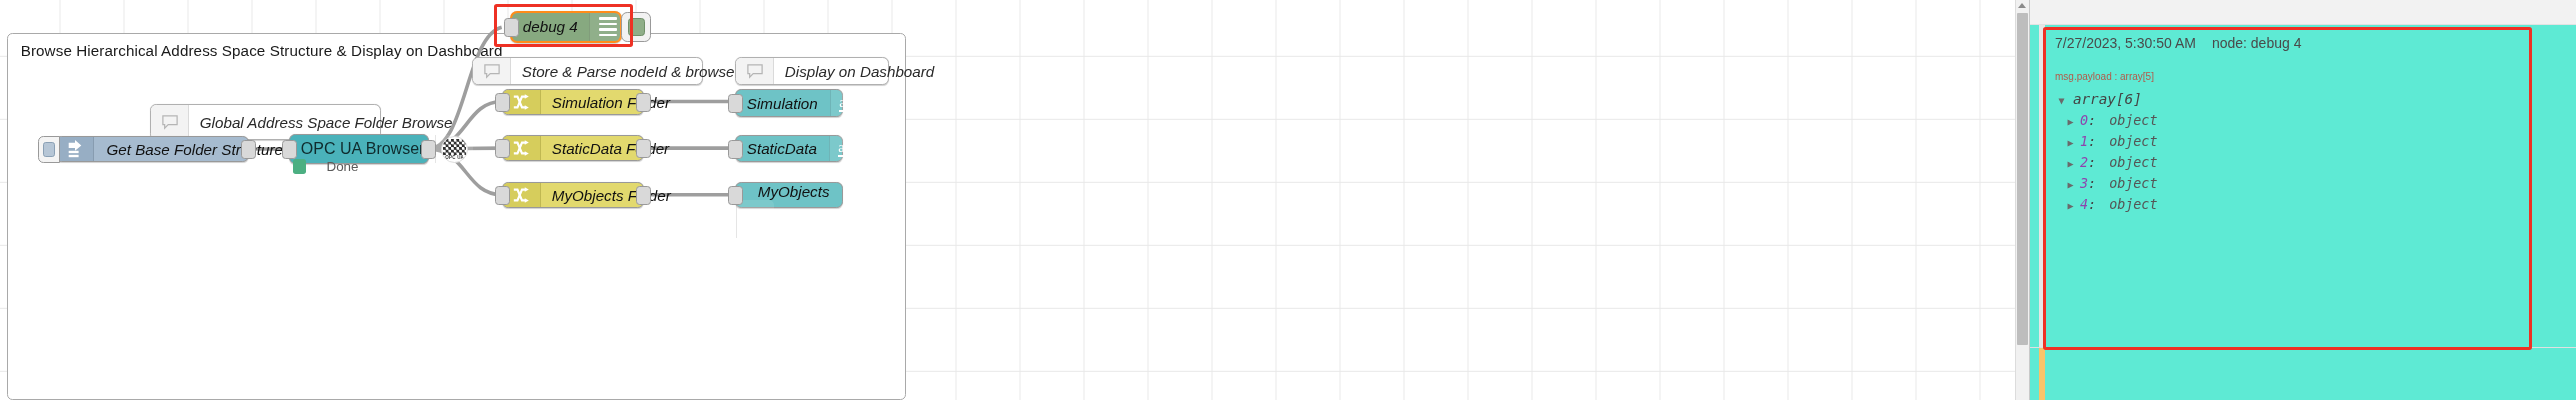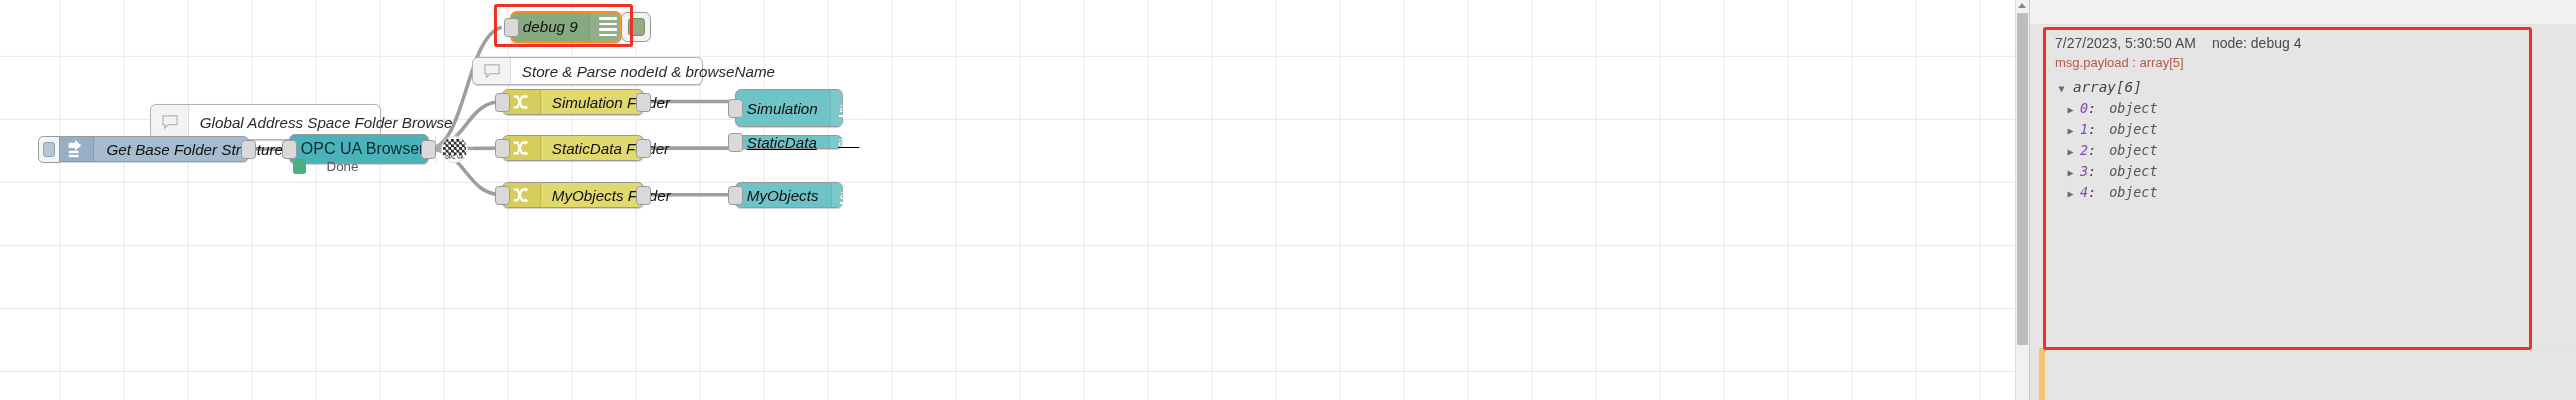--- a/index.html
+++ b/index.html
@@ -160,32 +160,32 @@
     position: absolute; left: 0.9px; top: 12.5px; width: 11.6px; height: 332px;
     background: #bdbdbd; border-radius: 0.9px;
   }
 
   
   #sidebar {
     position: absolute; left: 2029px; top: 0; width: 547px; height: 401px;
     background: #f7f7f7; border-left: 0.9px solid #c9c9c9;
   }
   .dbg-msg {
-    position: relative; background: #e5e5e5;
+    position: relative; background: #5eead4;
     border-bottom: 0.9px solid #e0e0e0;
     padding: 10px 12.5px 10px 25px;
   }
   .dbg-msg::before {
     content: ""; position: absolute; left: 9px; top: 0; bottom: 0; width: 6.3px;
     background: #e6e6e6;
   }
   .dbg-msg.warn::before { background: #f8c36a; }
   .dbg-head { font-size: 14px; color: #4a4a4a; white-space: nowrap; }
   .dbg-head .node-ref { margin-left: 16px; }
-  .dbg-topic { font-size: 13px; color: #b35a4a; margin-top: 4px; }
+  .dbg-topic { font-size: 10px; color: #b35a4a; margin-top: 20px; }
   .dbg-tree { margin-top: 7.2px; font-family: "DejaVu Sans Mono", monospace; }
   .dbg-row { font-size: 13.4px; line-height: 20px; display: flex; align-items: baseline; }
   .dbg-row .tw {
     display: inline-block; width: 12.5px; color: #6a6a6a; font-size: 10px; flex: 0 0 12.5px;
   }
   .dbg-row .key { color: #8e44ad; font-style: italic; }
   .dbg-row .sep { color: #444; font-style: italic; }
   .dbg-row .type { color: #555; font-style: italic; margin-left: 13px; }
   .dbg-row.root { margin-left: 3.6px; }
   .dbg-row.root .type { color: #444; font-style: italic; margin-left: 1.8px; font-size: 14.3px; }
@@ -197,41 +197,44 @@
     pointer-events: none;
   }
 </style>
 </head>
 <body>
 
 <div id="app">
 
   <div id="canvas">
 
+    <div id="group">
+      <div id="group-label">Browse Hierarchical Address Space Structure &amp; Display on Dashboard</div>
+    </div>
 
     <svg id="wires" viewBox="0 0 2265 447" width="2029" height="401">
 
       <path class="wire" d="M 278,166 C 295,166 305,166 322,166"></path>
 
       <path class="wire" d="M 478,166 C 520,166 520,40 560,30"></path>
 
       <path class="wire" d="M 478,166 C 520,166 520,113 560,113"></path>
 
       <path class="wire" d="M 478,166 C 510,166 520,165 560,165"></path>
 
       <path class="wire" d="M 478,166 C 520,166 520,217 560,217"></path>
 
       <path class="wire" d="M 718,113 C 760,113 780,113 820,113"></path>
       <path class="wire" d="M 718,165 C 760,165 780,165 820,165"></path>
       <path class="wire" d="M 718,217 C 760,217 780,217 820,217"></path>
     </svg>
 
     <div class="node debug selected" style="left:510px; top:10.8px; width:112px; height:32px;">
       <span class="port in"></span>
-      <span class="node-label">debug 9</span>
+      <span class="node-label">debug 4</span>
       <span class="node-icon right">
         <span class="dbg-lines">
             <span></span>
             <span></span>
             <span></span>
             <span></span>
           </span>
       </span>
       <span class="debug-toggle">
           <i></i>
@@ -249,20 +252,28 @@
 
     <div class="node comment" style="left:472px; top:57px; width:231px; height:28px;">
       <span class="node-icon left">
         <svg width="18" height="16" viewBox="0 0 20 18">
             <path d="M2 2h16v10H8l-4 4v-4H2z" fill="none" stroke="#b5b5b5" stroke-width="1.4"></path>
           </svg>
       </span>
       <span class="node-label">Store &amp; Parse nodeId &amp; browseName</span>
     </div>
 
+    <div class="node comment" style="left:735px; top:57px; width:154px; height:28px;">
+      <span class="node-icon left">
+        <svg width="18" height="16" viewBox="0 0 20 18">
+            <path d="M2 2h16v10H8l-4 4v-4H2z" fill="none" stroke="#b5b5b5" stroke-width="1.4"></path>
+          </svg>
+      </span>
+      <span class="node-label">Display on Dashboard</span>
+    </div>
 
     <div class="node inject" style="left:55px; top:136px; width:194px; height:26px;">
       <span class="inject-btn">
           <i></i>
         </span>
       <span class="node-icon left">
         <svg width="18" height="20" viewBox="0 0 20 22">
           <path d="M3 4h7v-3l7 6 -7 6v-3H3z" fill="#fff"></path>
           <rect x="3" y="13" width="11" height="2.6" fill="#fff"></rect>
           <rect x="3" y="17.5" width="11" height="2.6" fill="#fff"></rect>
@@ -326,37 +337,37 @@
           <path d="M2 5h4l5 12h4" fill="none" stroke="#fff" stroke-width="2.4"></path>
           <path d="M2 17h4l5 -12h4" fill="none" stroke="#fff" stroke-width="2.4"></path>
           <path d="M14 2.5l4.5 2.5 -4.5 2.5z" fill="#fff"></path>
           <path d="M14 14.5l4.5 2.5 -4.5 2.5z" fill="#fff"></path>
         </svg>
       </span>
       <span class="node-label">MyObjects Folder</span>
       <span class="port out"></span>
     </div>
 
-    <div class="node uitext" style="left:735px; top:89px; width:108px; height:38px;">
+    <div class="node uitext" style="left:735px; top:89px; width:108px; height:28px;">
       <span class="port in"></span>
       <span class="node-label">Simulation</span>
       <span class="node-icon right">
         <span class="abc">abc</span>
       </span>
     </div>
 
-    <div class="node uitext" style="left:735px; top:135px; width:108px; height:14px;text-decoration:underline;">
+    <div class="node uitext" style="left:735px; top:135px; width:108px; height:27px;">
       <span class="port in"></span>
       <span class="node-label">StaticData</span>
       <span class="node-icon right">
         <span class="abc">abc</span>
       </span>
     </div>
 
-    <div class="node uitext" style="left:735px; top:182px; width:108px; height:26px;">
+    <div class="node uitext" style="left:735px; top:182px; width:108px; height:26px;flex-direction:column;">
       <span class="port in"></span>
       <span class="node-label">MyObjects</span>
       <span class="node-icon right">
         <span class="abc">abc</span>
       </span>
     </div>
 
     <div class="annot" style="left:494px; top:3.6px; width:139px; height:43px;"></div>
 
     <div id="canvas-scrollbar">

